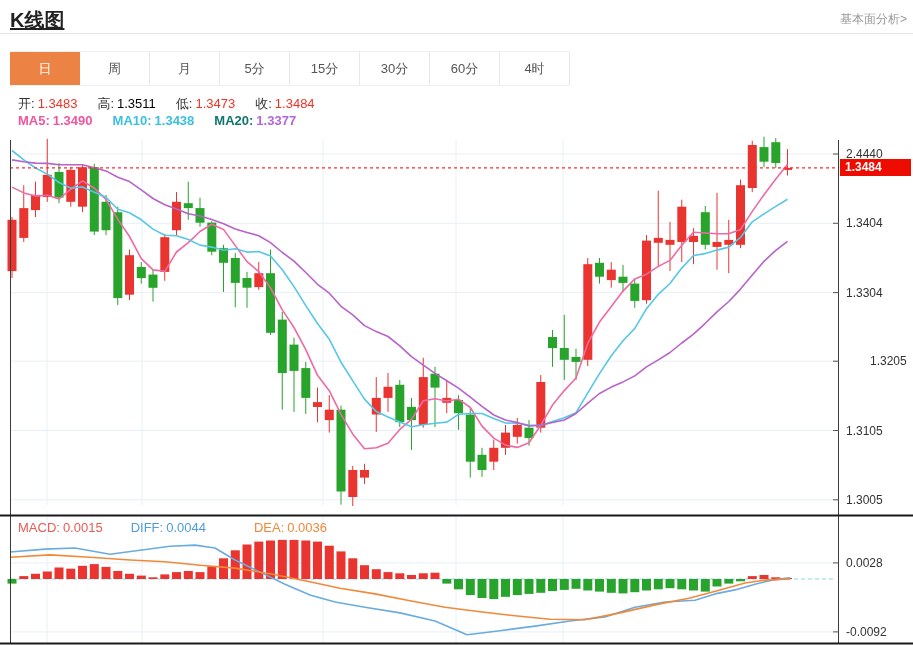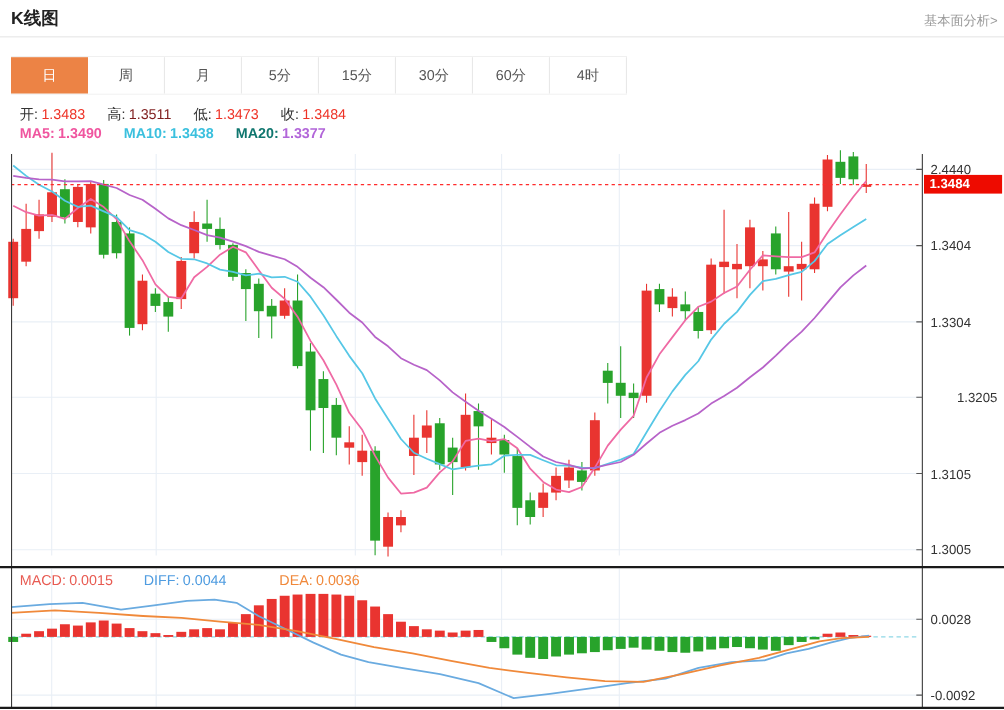--- a/index.html
+++ b/index.html
@@ -1,20 +1,20 @@
 <!DOCTYPE html>
 <html><head>
 <meta charset="utf-8">
 <style>
   html,body{margin:0;padding:0;background:#fff;}
   body{width:913px;height:645px;position:relative;overflow:hidden;
        font-family:"Liberation Sans","DejaVu Sans",sans-serif;-webkit-font-smoothing:antialiased;}
   .abs{position:absolute;}
   
-  #page-title{left:10px;top:7px;font-size:16px;font-weight:bold;color:#222;}
+  #page-title{left:10px;top:7px;font-size:20px;font-weight:bold;color:#222;text-decoration:underline;}
   #fund-link{right:6px;top:11px;font-size:12px;color:#999;cursor:pointer;}
   #header-divider{left:0;top:33px;width:913px;height:1px;background:#e6e6e6;}
   
   #tab-bar{left:10px;top:51px;height:33px;display:flex;border-top:1px solid #efefef;border-bottom:1px solid #efefef;}
   .tab{width:70px;height:33px;line-height:33px;text-align:center;font-size:13px;color:#555;
        background:#fff;cursor:pointer;box-sizing:border-box;border-right:1px solid #e8e8e8;}
   .tab:first-child{border-left:1px solid #e8e8e8;}
   .tab.active{color:#fff;border:none;}
   
   .legend-row{display:flex;gap:20px;font-size:13px;white-space:nowrap;}
@@ -283,21 +283,21 @@
     <div class="tab">月</div>
     <div class="tab">5分</div>
     <div class="tab">15分</div>
     <div class="tab">30分</div>
     <div class="tab">60分</div>
     <div class="tab">4时</div>
   </div>
 
 <div class="abs legend-row" id="ohlc-legend">
     <span class="lg-item"><span class="lg-label" style="color: rgb(51, 51, 51);">开:</span><span style="color: rgb(238, 51, 39);">1.3483</span></span>
-    <span class="lg-item"><span class="lg-label" style="color: rgb(51, 51, 51);">高:</span><span style="color: #7f1d1d; margin-top: 48px;">1.3511</span></span>
+    <span class="lg-item"><span class="lg-label" style="color: rgb(51, 51, 51);">高:</span><span style="color: #000000; margin-top: 48px;">1.3511</span></span>
     <span class="lg-item"><span class="lg-label" style="color: rgb(51, 51, 51);">低:</span><span style="color: rgb(238, 51, 39); text-align: right;">1.3473</span></span>
     <span class="lg-item"><span class="lg-label" style="color: rgb(51, 51, 51);">收:</span><span style="color: rgb(238, 51, 39);">1.3484</span></span>
   </div>
 <div class="abs legend-row" id="ma-legend">
     <span class="lg-item"><span class="lg-label" style="color: rgb(240, 85, 159);">MA5:</span><span style="color: rgb(240, 85, 159);">1.3490</span></span>
     <span class="lg-item"><span class="lg-label" style="color: rgb(59, 192, 222);">MA10:</span><span style="color: rgb(59, 192, 222);">1.3438</span></span>
     <span class="lg-item"><span class="lg-label" style="color: #0f766e;">MA20:</span><span style="color: rgb(178, 102, 217);">1.3377</span></span>
   </div>
 <div class="abs legend-row" id="macd-legend">
     <span class="lg-item"><span class="lg-label" style="color: rgb(232, 91, 82);">MACD:</span><span style="color: rgb(232, 91, 82);">0.0015</span></span>

